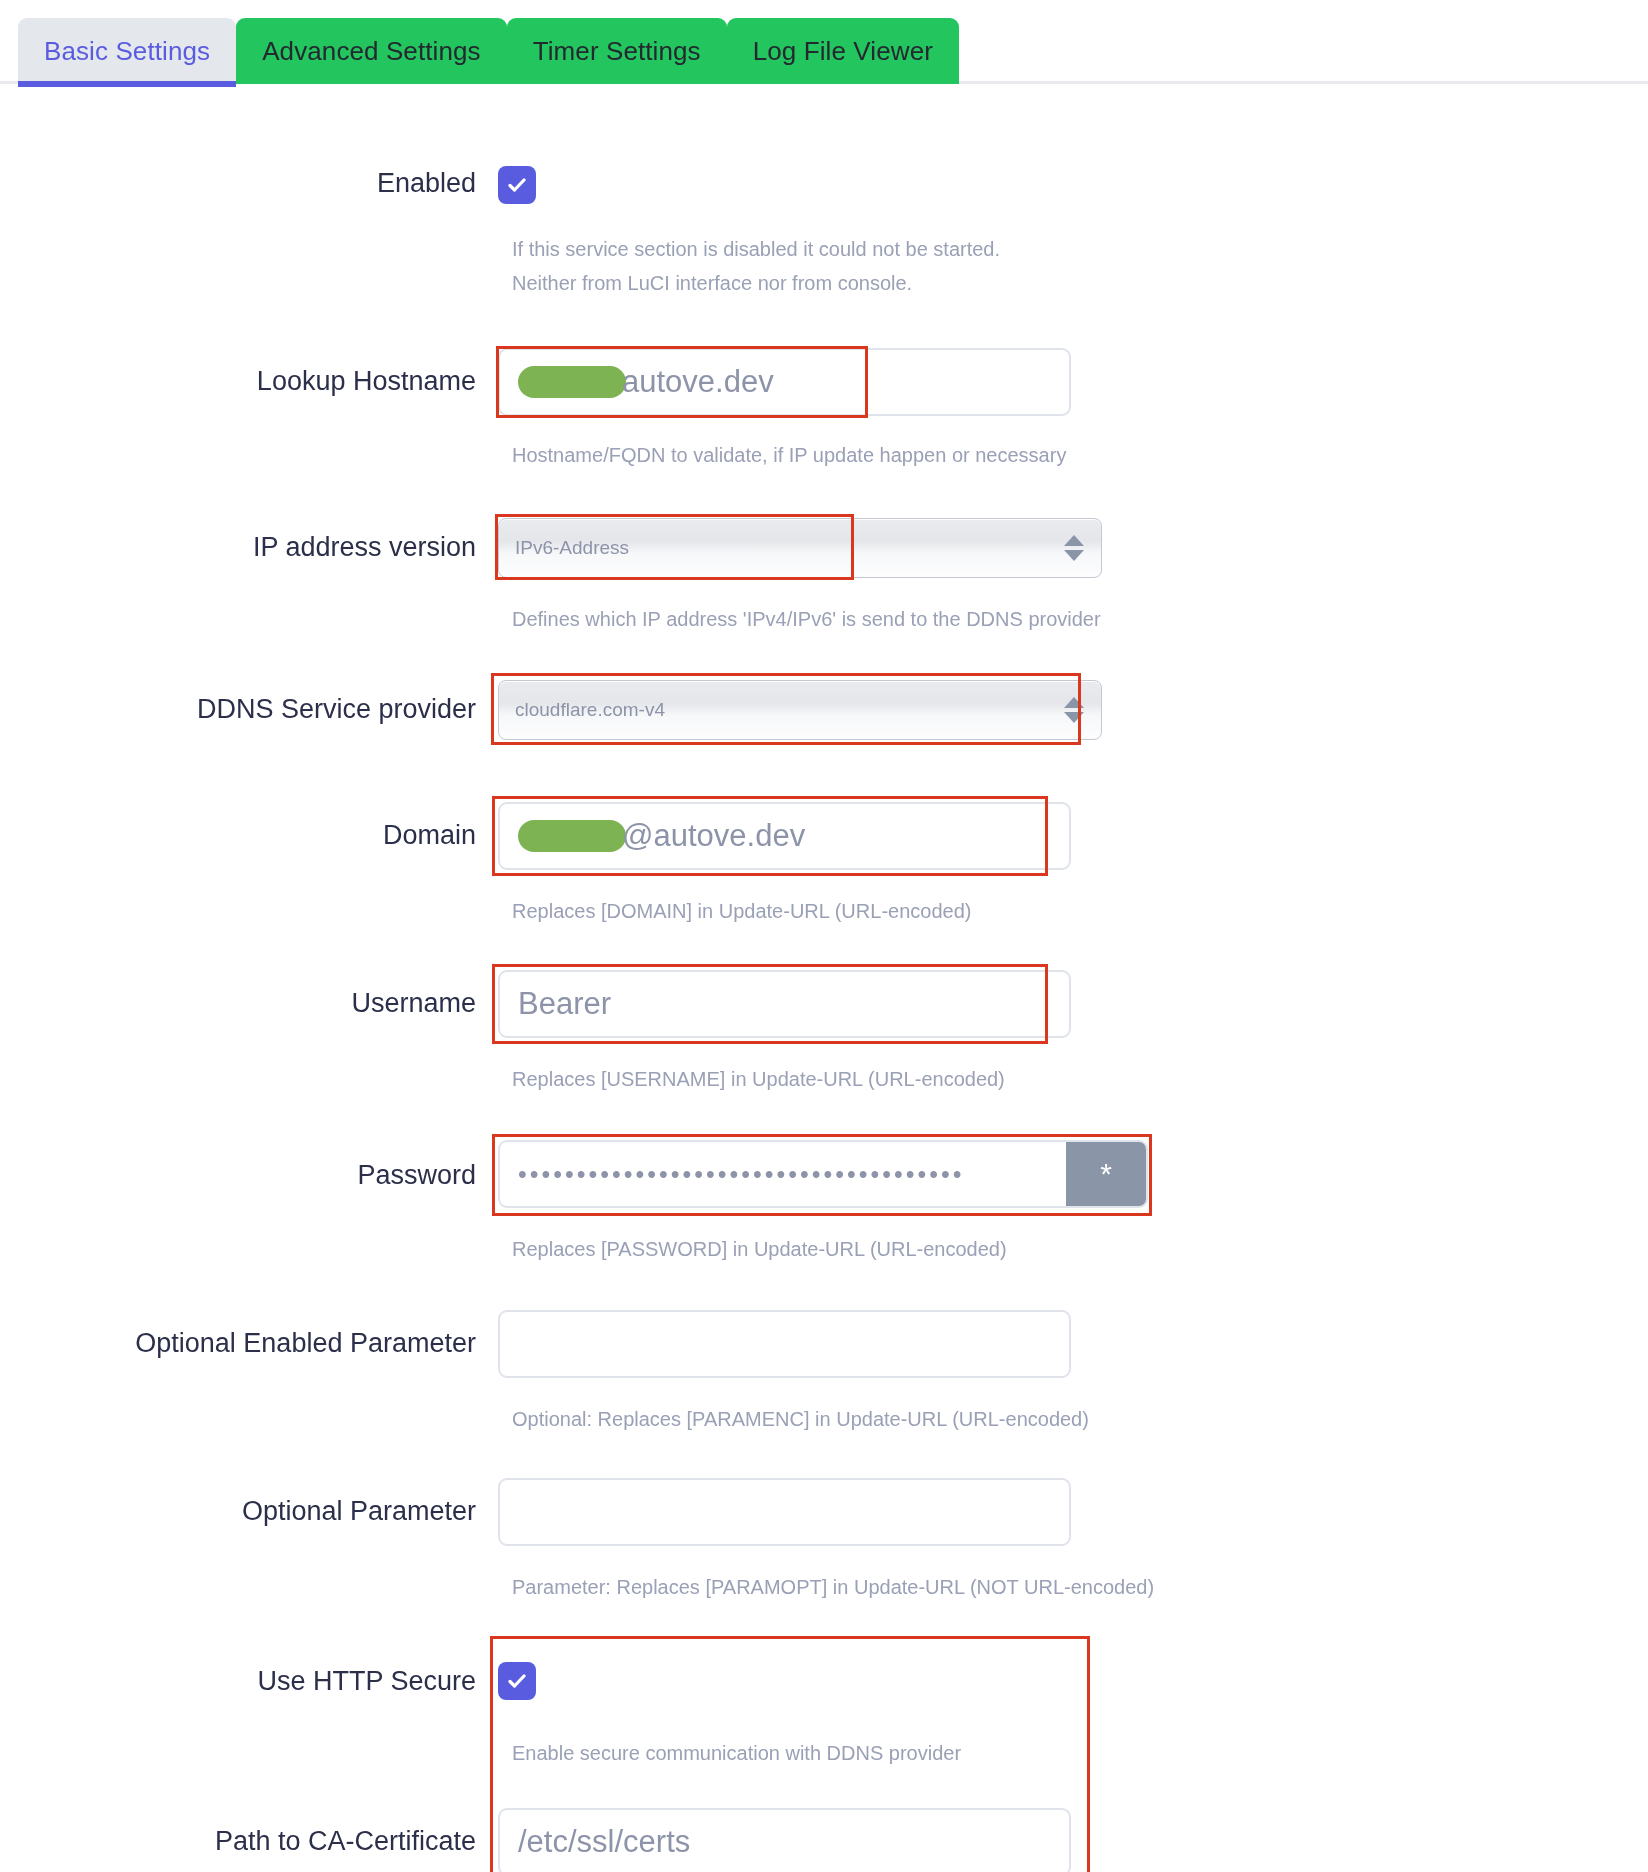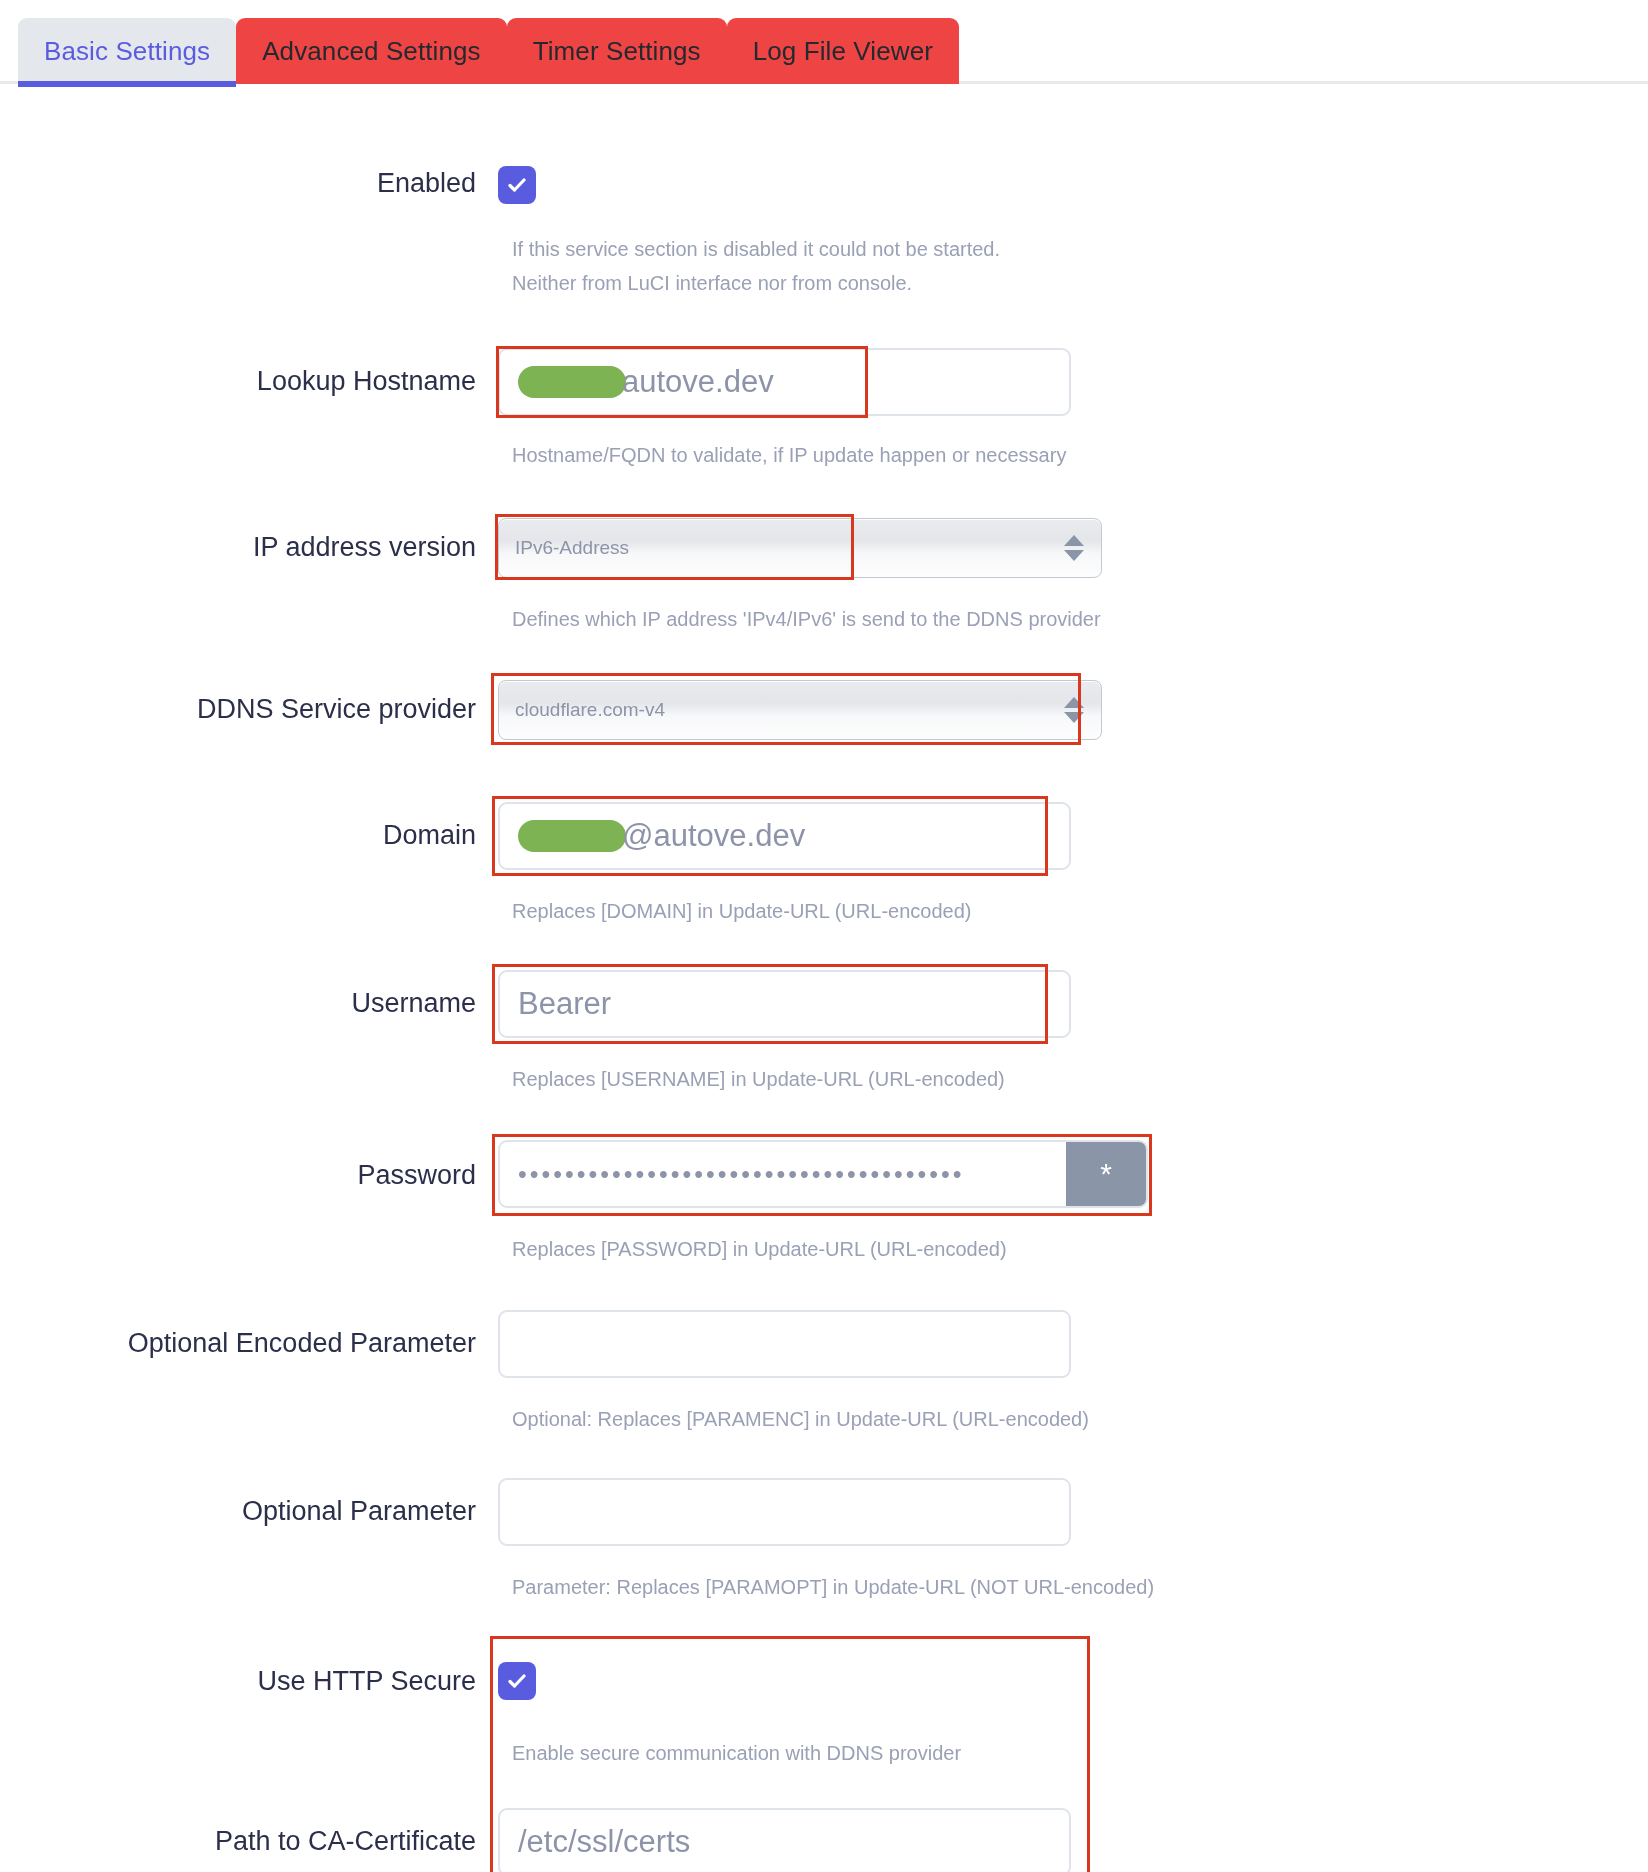--- a/index.html
+++ b/index.html
@@ -27,21 +27,21 @@
     height: 3px;
     background: #e8eaed;
   }
   .tab {
     position: relative;
     height: 66px;
     padding: 0 26px;
     display: flex;
     align-items: center;
     justify-content: center;
-    background: #ef4444;
+    background: #22c55e;
     border-radius: 9px 9px 0 0;
     color: #24292f;
     font-size: 26px;
     letter-spacing: .1px;
     white-space: nowrap;
     cursor: pointer;
     z-index: 2;
   }
   .tab.active {
     background: #e4e7ec;
@@ -320,21 +320,21 @@
       </div>
       <div class="anno" style="left:-6px; top:-6px; width:660px; height:82px;"></div>
     </div>
   </div>
   <div class="hint-row" style="margin-top:24px;">
     <div class="hint-spacer"></div>
     <div class="hint">Replaces [PASSWORD] in Update-URL (URL-encoded)</div>
   </div>
 
   <div class="row" style="margin-top:44px;">
-    <div class="label" style="padding-top:16px;">Optional Encoded Parameter</div>
+    <div class="label" style="padding-top:16px;">Optional Enabled Parameter</div>
     <div class="control">
       <div class="textfield">
         <span class="val"></span>
       </div>
     </div>
   </div>
   <div class="hint-row" style="margin-top:24px;">
     <div class="hint-spacer"></div>
     <div class="hint">Optional: Replaces [PARAMENC] in Update-URL (URL-encoded)</div>
   </div>

